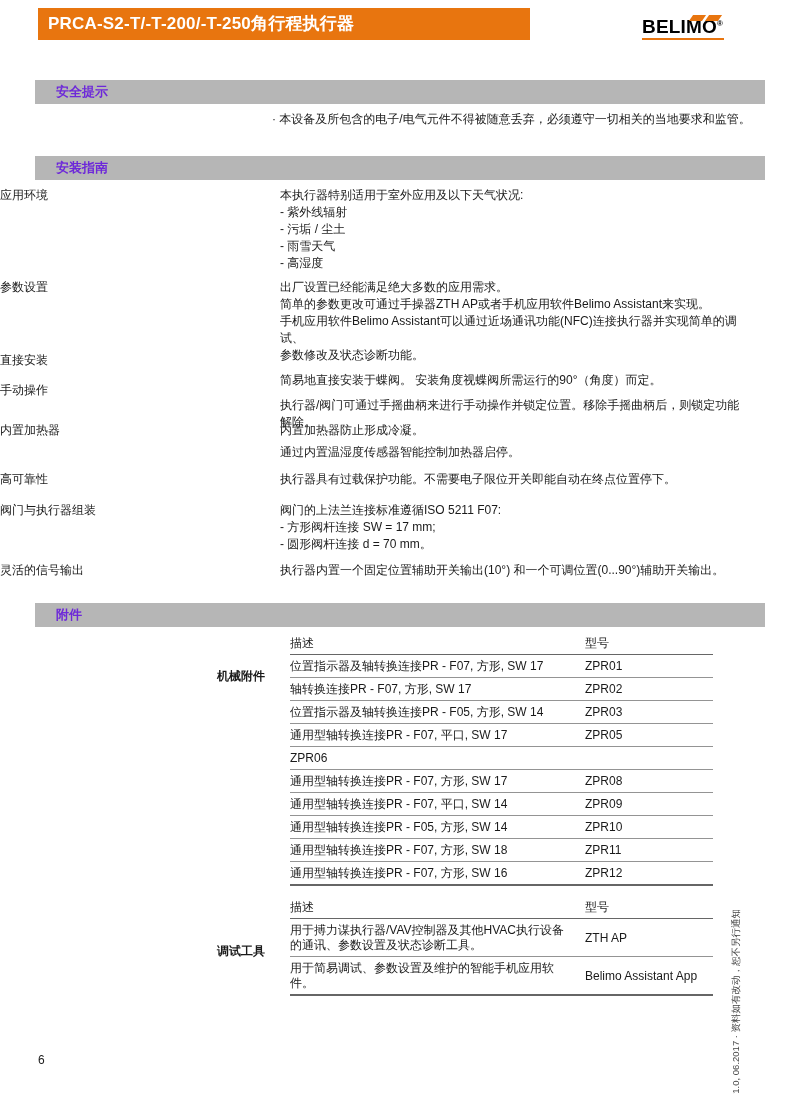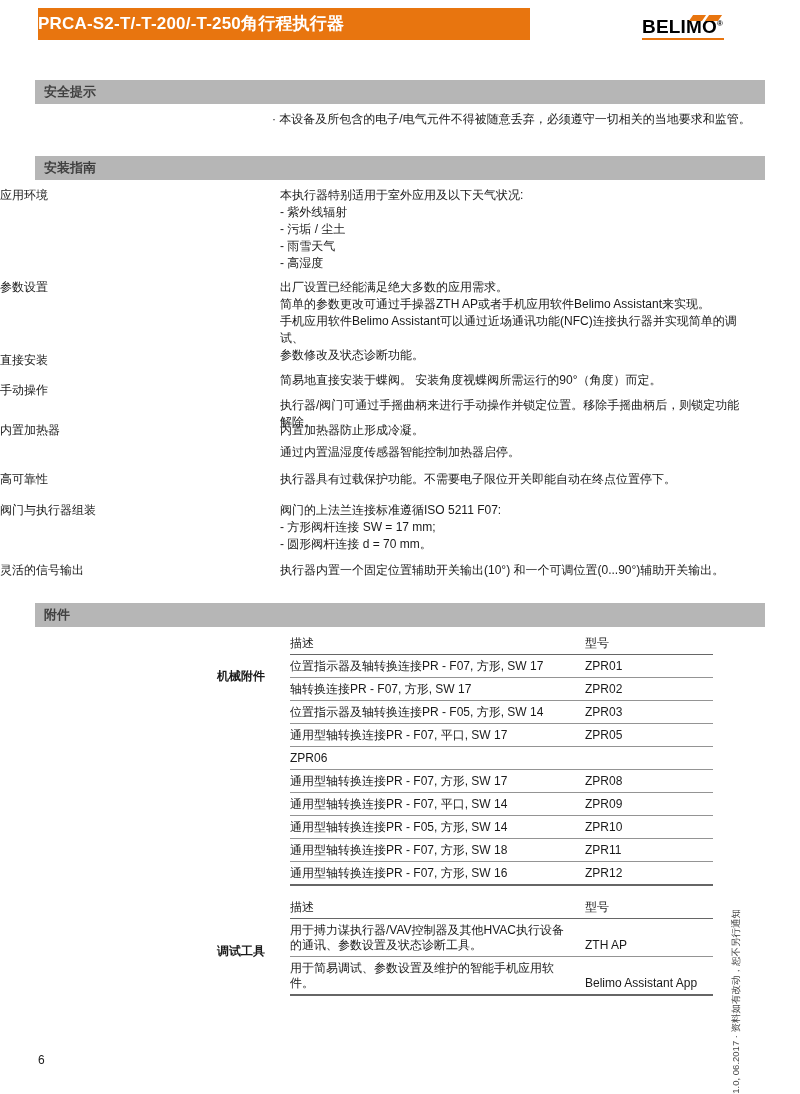--- a/index.html
+++ b/index.html
@@ -3,48 +3,48 @@
 <meta charset="utf-8">
 <style>
   * { margin:0; padding:0; box-sizing:border-box; }
   html,body { background:#ffffff; }
   body { font-family:"Liberation Sans","DejaVu Sans",sans-serif; color:#1a1a1a; }
   .page { position:relative; width:800px; height:1094px; background:#fff; overflow:hidden; }
 
   
   .header-bar { position:absolute; left:38px; top:8px; width:492px; height:32px;
     background:#E8750F; color:#ffffff; font-weight:bold; font-size:17px;
-    line-height:32px; letter-spacing:0.2px; }
+    line-height:32px; padding-left:10px; letter-spacing:0.2px; }
   .logo { position:absolute; left:642px; top:7px; width:82px; }
   .logo-slashes { position:absolute; top:0; right:4px; height:7px; }
   .logo-slashes .sl { display:inline-block; width:13px; height:6px; background:#E8750F;
     transform:skewX(-35deg); margin-left:3px; }
   .logo-text { margin-top:7px; font-size:19px; font-weight:bold; color:#000000;
     letter-spacing:0.2px; line-height:19px; }
   .logo-text .reg { font-size:8px; vertical-align:super; }
   .logo-underline { margin-top:2px; height:2px; background:#E8750F; width:82px; }
 
   
   .section-bar { position:absolute; left:35px; width:730px; height:24px; background:#B6B6B6;
-    font-size:13px; font-weight:600; line-height:24px; padding-left:9px; color:#404040; }
+    font-size:13px; font-weight:600; line-height:24px; padding-left:21px; color:#6d28d9; }
 
   
   .safety-note { position:absolute; left:272px; top:111px; width:480px; font-size:12px; line-height:17px; }
   .guide-label { position:absolute; left:0; width:265px; text-align:left;
     font-size:12px; font-weight:normal; line-height:17px; }
   .guide-content { position:absolute; left:280px; width:460px; font-size:12px; line-height:17px; }
   .guide-content .gl { min-height:17px; }
   .guide-content .para-gap { margin-top:5px; }
 
   
   .side-label { position:absolute; left:0; width:265px; text-align:right;
     font-size:12px; font-weight:bold; line-height:15px;margin-top:12px; }
   .acc-table { position:absolute; left:290px; width:423px; font-size:12px; }
   .acc-header { display:flex; border-bottom:1px solid #666; padding:2px 0 3px; }
-  .acc-row { display:flex; border-bottom:1px solid #949494; padding:4px 0 3px; align-items:flex-end; }
+  .acc-row { display:flex; border-bottom:1px solid #949494; padding:4px 0 3px; align-items:center; }
   .acc-row.last { border-bottom:2px solid #666; }
   .col-desc { width:295px; padding-right:10px; line-height:15px; }
   .col-model { width:118px; line-height:15px; }
 
   .page-number { position:absolute; left:38px; top:1053px; font-size:12px; }
   .side-note { position:absolute; left:627px; top:983px; width:220px; height:14px;
     font-size:9.5px; color:#444; transform:rotate(-90deg); white-space:nowrap; }
 </style>
 </head>
 <body>

